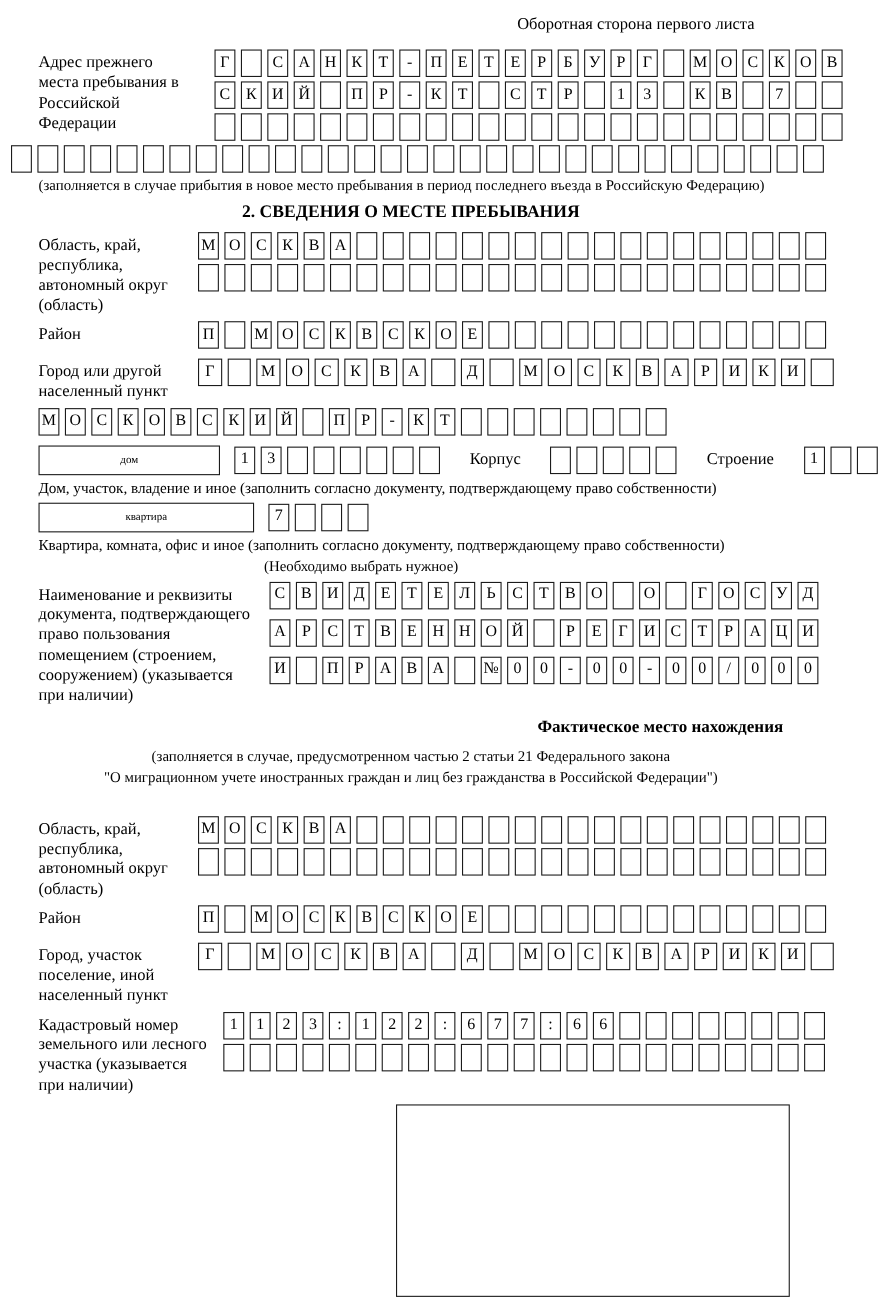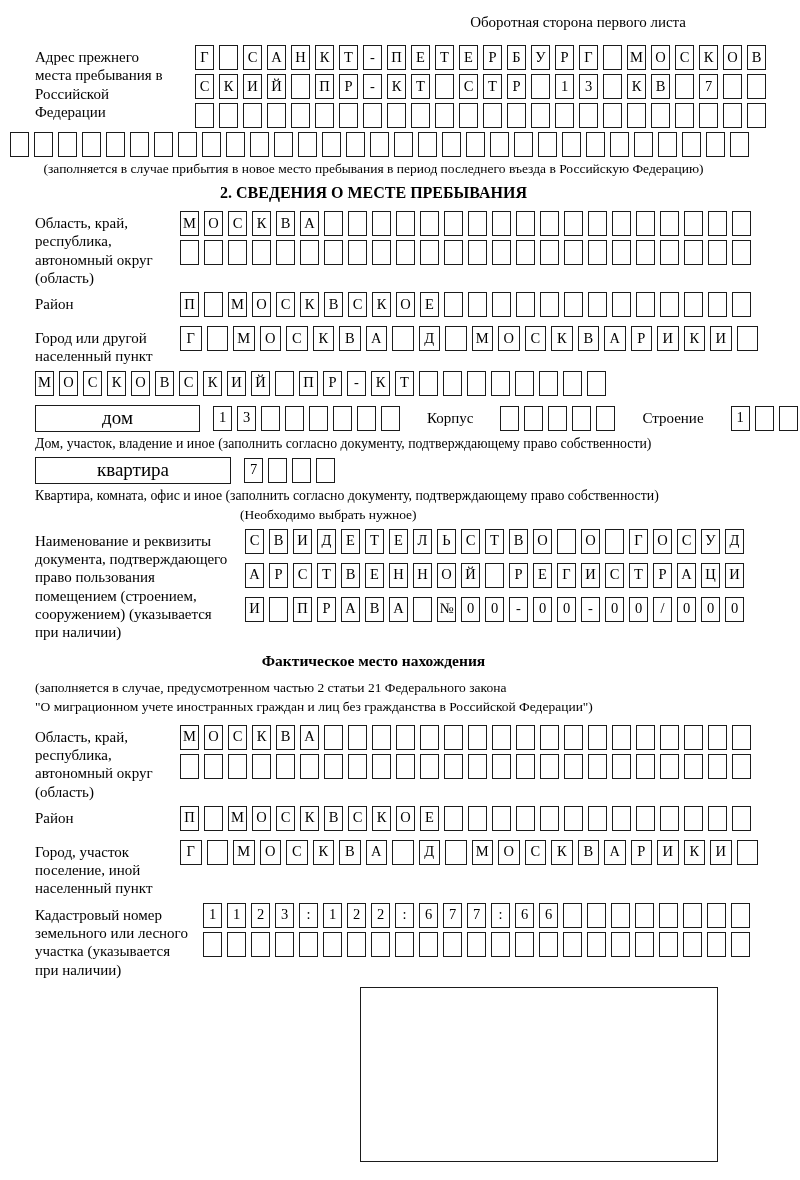--- a/index.html
+++ b/index.html
@@ -23,41 +23,41 @@
 
   .field { display:flex; margin-bottom:5px; }
   .field-label { box-sizing:border-box; width:145px; flex-shrink:0; font-size:15px; line-height:1.22; padding-top:3px; padding-right:8px; }
   .field-label.w210 { width:210px; }
   .field-label.w168 { width:168px; }
   .doc-rows .cells-row { margin-bottom:9px; }
 
   .block1 { display:flex; margin-top:14px;gap:15px; }
   .full-row { margin-left:-25px; }
 
-  .center-note { text-align:center; font-size:13.5px; margin:1px 0 3px; }
+  .center-note { font-size:13.5px; margin:1px 0 3px; }
   .section-title { text-align:center; font-weight:bold; font-size:16px; margin:7px 0 9px; }
 
   .inline-row { display:flex; align-items:center; gap:5px; margin-bottom:4px; }
   .label-box {
     box-sizing:border-box; border:1.7px solid #1b1b1b; height:27px;
-    display:flex; align-items:center; justify-content:center; font-size:19px; flex-shrink:0;
+    display:flex; align-items:center; justify-content:center; font-size:10px; flex-shrink:0;
   }
   .box-dom { width:165px; margin-right:8px; }
   .box-kvartira { width:196px; margin-right:8px; }
   .inline-label { font-size:15px; margin:0 22px; white-space:nowrap; }
 
   .stay-row { display:flex; align-items:center; font-size:15px; margin-top:7px; }
   .checkbox {
     box-sizing:border-box; width:21px; height:26px; border:1.7px solid #1b1b1b;
     display:flex; align-items:center; justify-content:center; font-size:15px; flex-shrink:0;
   }
   .stay-note { font-size:13.5px; margin:3px 0 6px 205px; }
 
-  .sub-title { text-align:center; font-weight:bold; font-size:15.5px; margin:10px 0 8px; }
-  .law-note { font-size:13.5px; line-height:1.45; margin-bottom:8px; }
+  .sub-title { text-align:right; font-weight:bold; font-size:15.5px; margin:10px 0 8px; }
+  .law-note { text-align:center; font-size:13.5px; line-height:1.45; margin-bottom:25px; }
 
   .stamp-box { box-sizing:border-box; width:358px; height:175px; border:1.8px solid #1b1b1b; margin:8px 0 5px 325px; }
 </style>
 </head>
 <body>
 
 <div class="page">
 
   <div class="header-note">Оборотная сторона первого листа</div>
 

